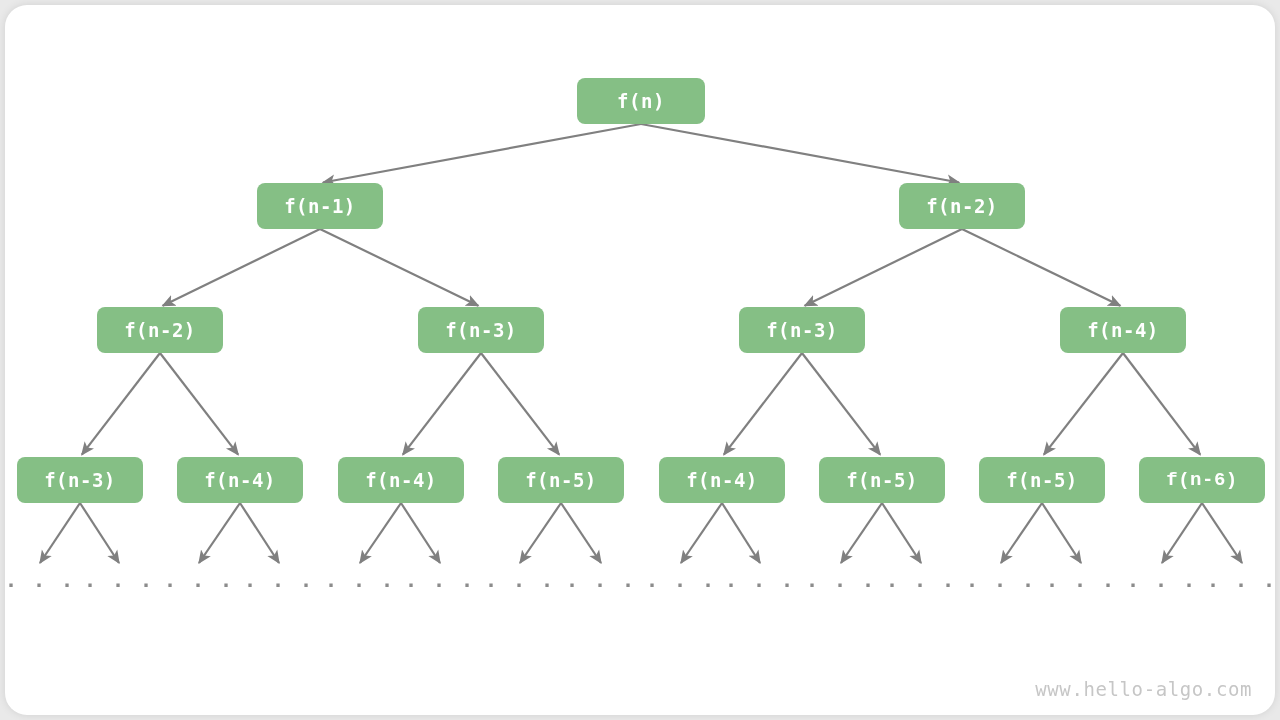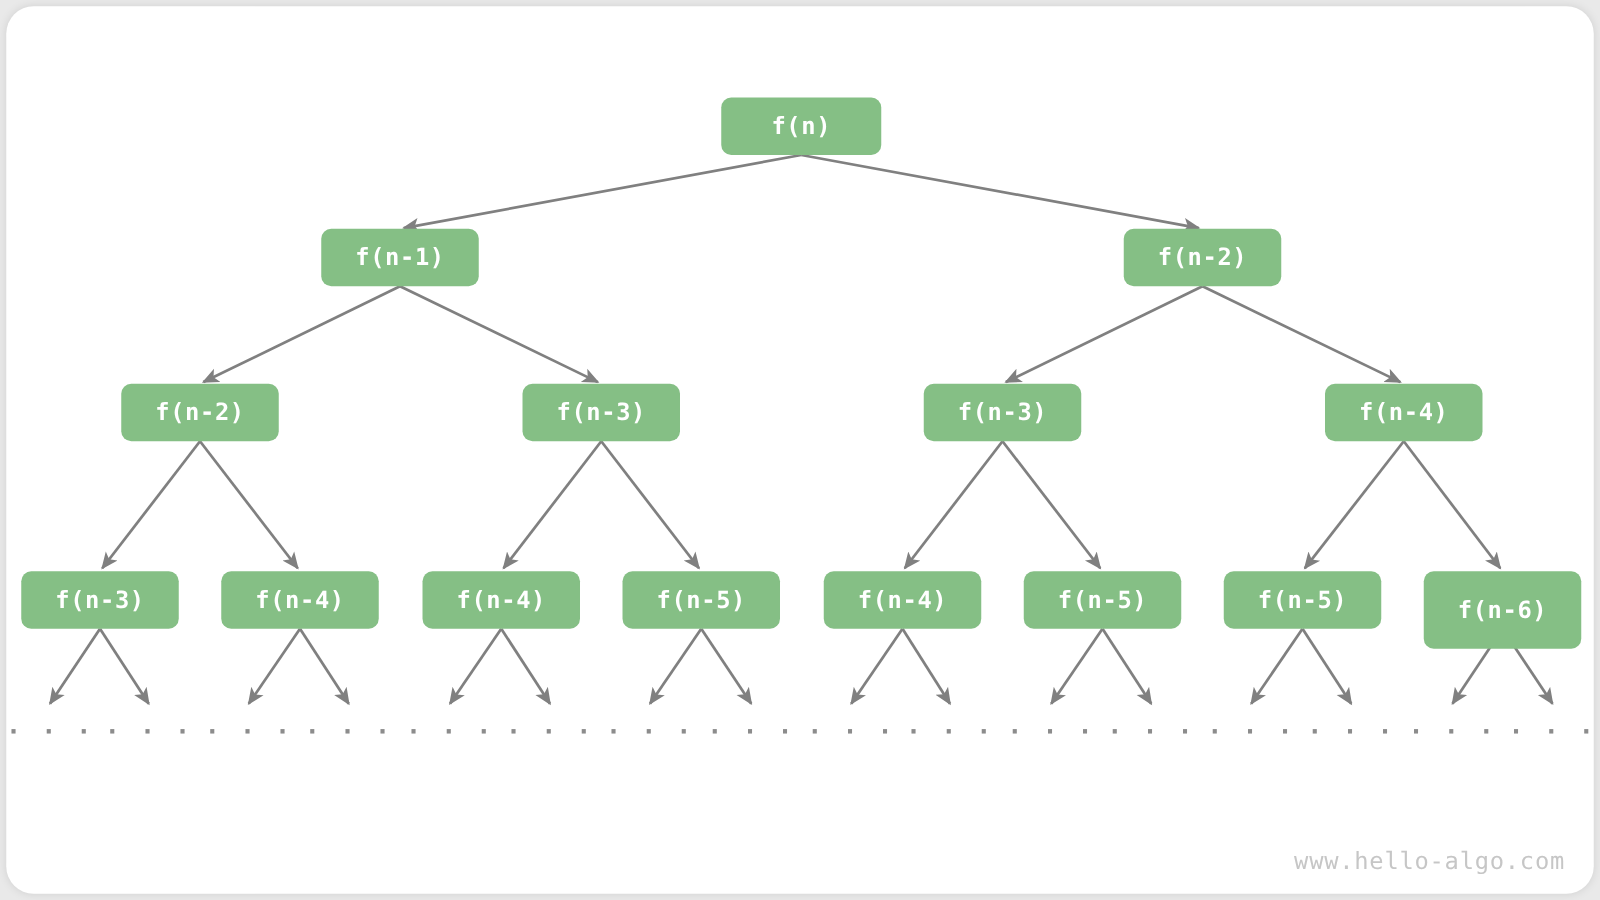--- a/index.html
+++ b/index.html
@@ -144,21 +144,21 @@
         <div class="node" id="node-L3N2" style="width: 126px; height: 46px; left: 418px; top: 307px; background: rgb(133, 191, 133); color: rgb(255, 255, 255);">f(n-3)</div>
         <div class="node" id="node-L3N3" style="width: 126px; height: 46px; left: 739px; top: 307px; background: rgb(133, 191, 133); color: rgb(255, 255, 255);">f(n-3)</div>
         <div class="node" id="node-L3N4" style="width: 126px; height: 46px; left: 1060px; top: 307px; background: rgb(133, 191, 133); color: rgb(255, 255, 255);">f(n-4)</div>
         <div class="node" id="node-L4N1" style="width: 126px; height: 46px; left: 17px; top: 457px; background: rgb(133, 191, 133); color: rgb(255, 255, 255);">f(n-3)</div>
         <div class="node" id="node-L4N2" style="width: 126px; height: 46px; left: 177px; top: 457px; background: rgb(133, 191, 133); color: rgb(255, 255, 255);">f(n-4)</div>
         <div class="node" id="node-L4N3" style="width: 126px; height: 46px; left: 338px; top: 457px; background: rgb(133, 191, 133); color: rgb(255, 255, 255);">f(n-4)</div>
         <div class="node" id="node-L4N4" style="width: 126px; height: 46px; left: 498px; top: 457px; background: rgb(133, 191, 133); color: rgb(255, 255, 255);">f(n-5)</div>
         <div class="node" id="node-L4N5" style="width: 126px; height: 46px; left: 659px; top: 457px; background: rgb(133, 191, 133); color: rgb(255, 255, 255);">f(n-4)</div>
         <div class="node" id="node-L4N6" style="width: 126px; height: 46px; left: 819px; top: 457px; background: rgb(133, 191, 133); color: rgb(255, 255, 255);">f(n-5)</div>
         <div class="node" id="node-L4N7" style="width: 126px; height: 46px; left: 979px; top: 457px; background: rgb(133, 191, 133); color: rgb(255, 255, 255);">f(n-5)</div>
-        <div class="node" id="node-L4N8" style="width: 126px; height: 62px; left: 1139px; top: 457px; background: rgb(133, 191, 133); color: rgb(255, 255, 255);">f(n-6)</div>
+        <div class="node" id="node-L4N8" style="width: 126px; height: 46px; left: 1139px; top: 457px; background: rgb(133, 191, 133); color: rgb(255, 255, 255); font-family: Liberation Mono, monospace;">f(n-6)</div>
       </div>
     <div id="ellipsis-layer">
         <div class="ellipsis" style="left: 40px; top: 585px; color: rgb(140, 140, 140);">· · ·</div>
         <div class="ellipsis" style="left: 119px; top: 585px; color: rgb(140, 140, 140);">· · ·</div>
         <div class="ellipsis" style="left: 199px; top: 585px; color: rgb(140, 140, 140);">· · ·</div>
         <div class="ellipsis" style="left: 279px; top: 585px; color: rgb(140, 140, 140);">· · ·</div>
         <div class="ellipsis" style="left: 360px; top: 585px; color: rgb(140, 140, 140);">· · ·</div>
         <div class="ellipsis" style="left: 440px; top: 585px; color: rgb(140, 140, 140);">· · ·</div>
         <div class="ellipsis" style="left: 520px; top: 585px; color: rgb(140, 140, 140);">· · ·</div>
         <div class="ellipsis" style="left: 601px; top: 585px; color: rgb(140, 140, 140);">· · ·</div>

